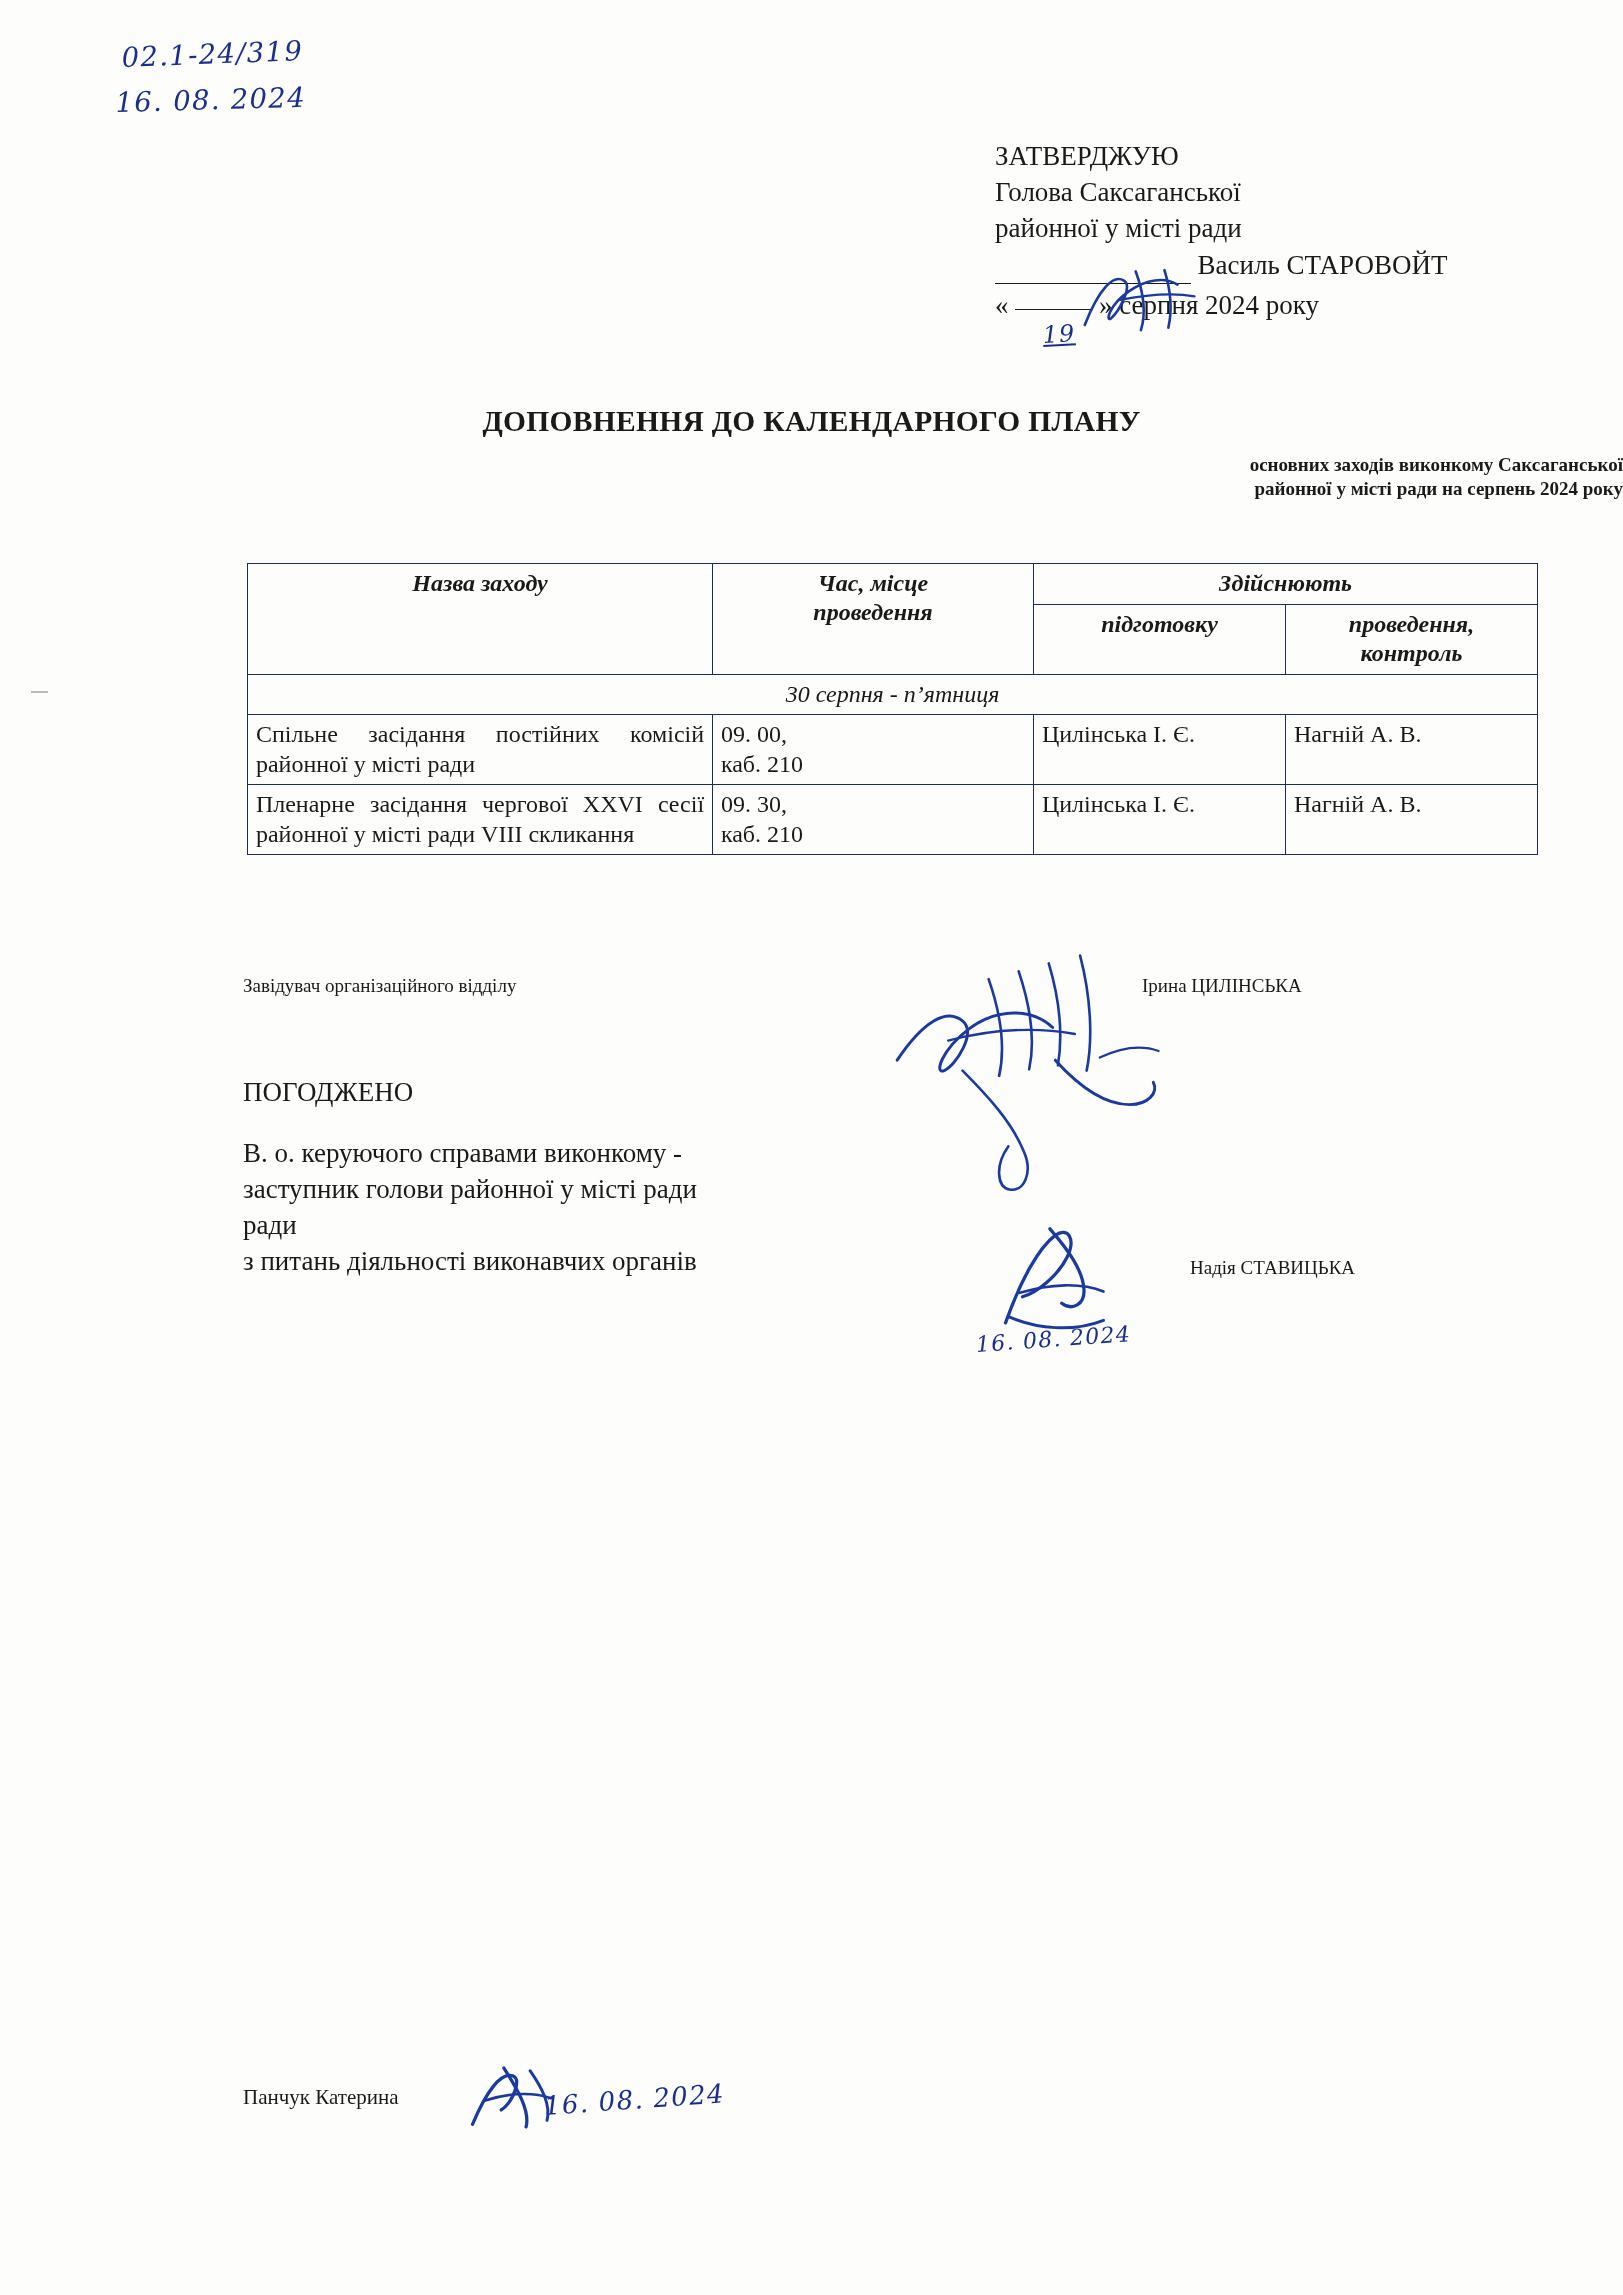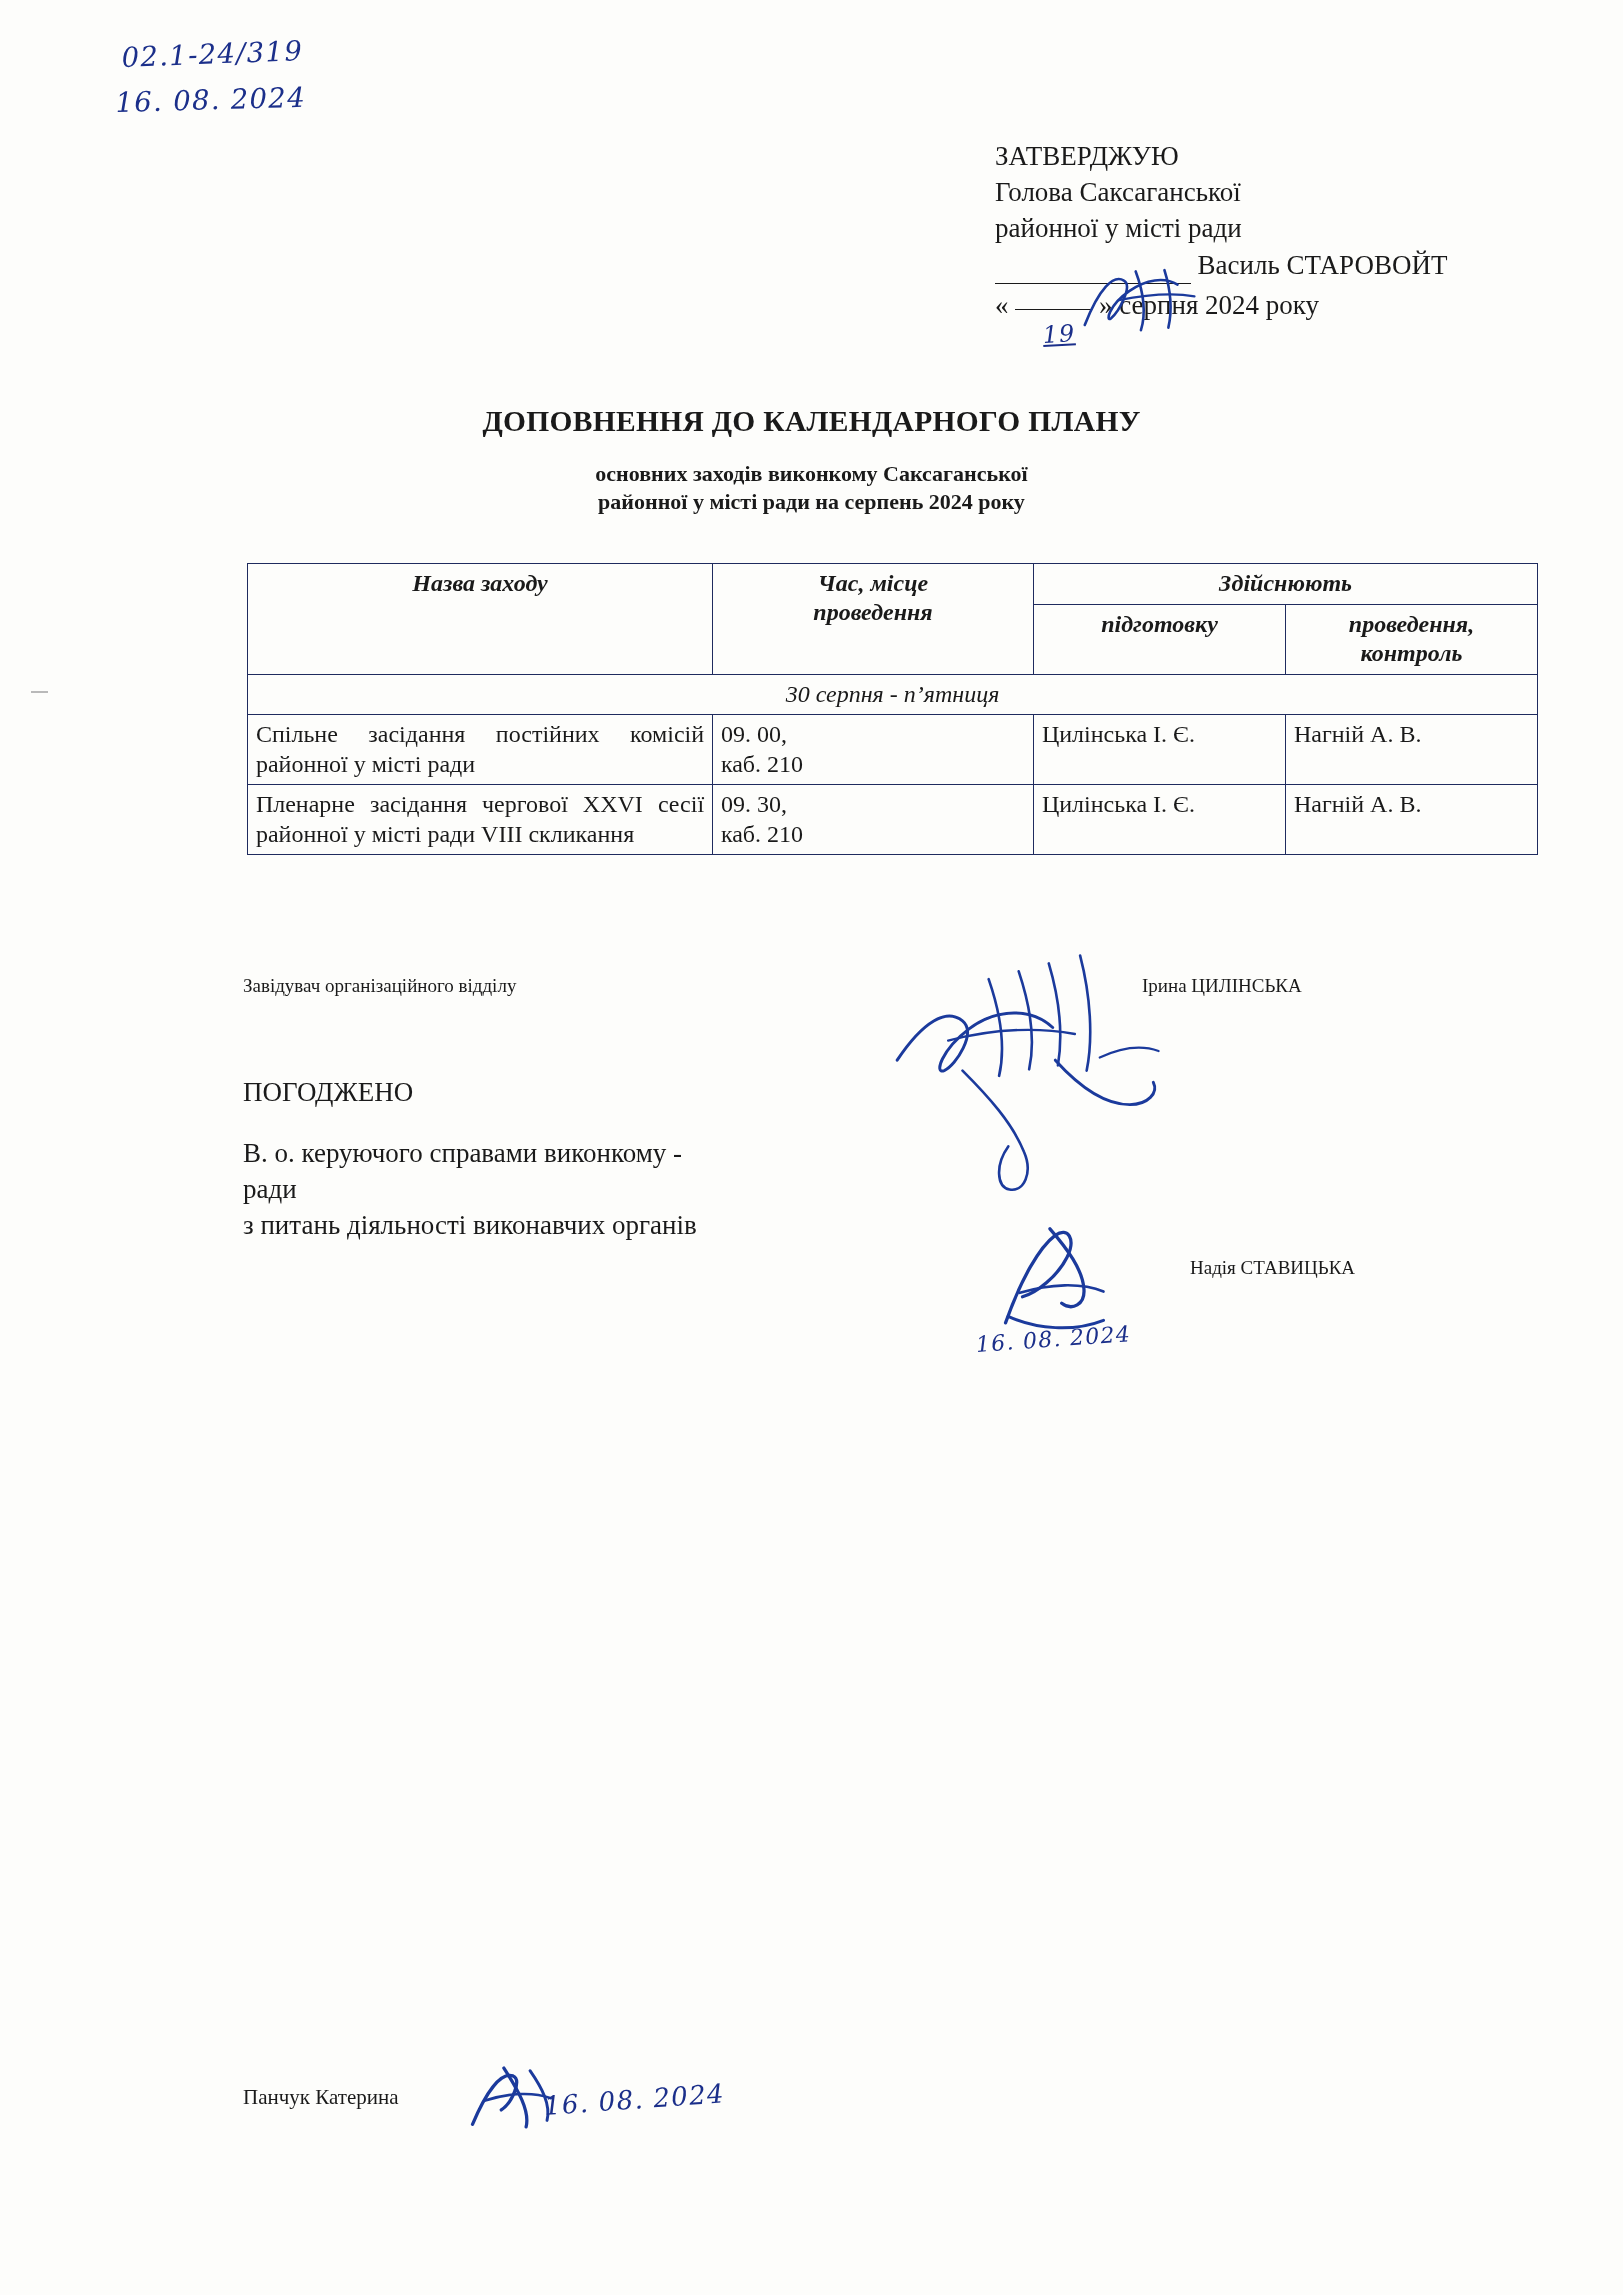--- a/index.html
+++ b/index.html
@@ -112,23 +112,24 @@
     right: 0;
     top: 405px;
     text-align: center;
     font-weight: bold;
   }
   .title-main {
     font-size: 29.5px;
     letter-spacing: 0.3px;
   }
   .title-sub {
-    font-size: 22px;
-    margin-top: 22px;
+    font-size: 19px;
+    margin-top: 15px;
     line-height: 1.28;
+    text-align: right;
   }
 
   
   table.plan {
     position: absolute;
     left: 247px;
     top: 531px;
     width: 1289px;
     border-collapse: collapse;
     table-layout: fixed;
@@ -327,20 +328,21 @@
     <path d="M98 160 C160 144 226 138 292 150" stroke-width="3.6"></path>
     <path d="M120 206 C160 246 196 286 214 330 C228 362 214 392 192 388 C172 384 170 350 190 322" stroke-width="4"></path>
     <path d="M262 190 C300 232 338 258 376 258 C404 258 420 240 412 224" stroke-width="4.5"></path>
     <path d="M330 186 C360 172 392 166 420 176" stroke-width="3.4"></path>
   </svg>
 
   <div class="pogodzheno">ПОГОДЖЕНО</div>
 
   <div class="multiline">
     <div>В. о. керуючого справами виконкому -</div>
+    <div>заступник голови районної у місті ради</div>
     <div>ради</div>
     <div>з питань діяльності виконавчих органів</div>
   </div>
 
   <div class="lower" style="top:1257px;">
     <div class="line-row">
       <span class="nm-right2">Надія СТАВИЦЬКА</span>
     </div>
   </div>
 

